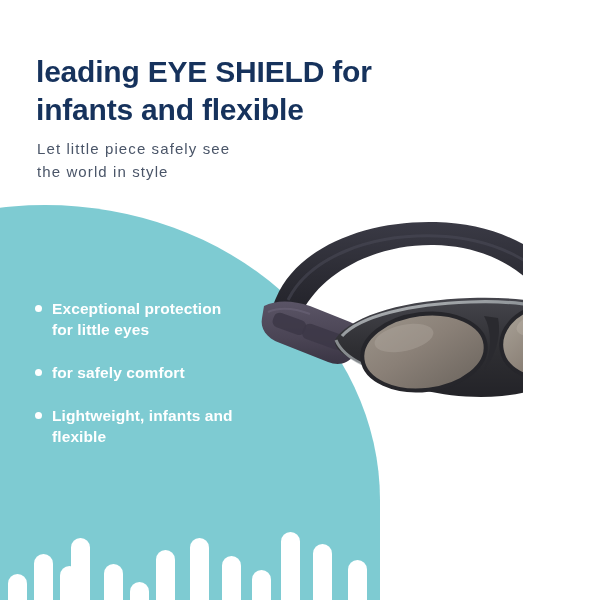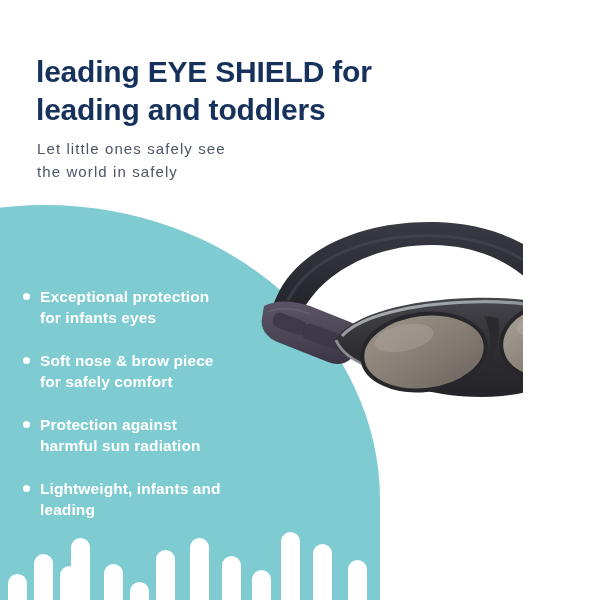--- a/index.html
+++ b/index.html
@@ -77,21 +77,21 @@
   }
   .subhead .sub-line { display: block; }
 
   
   .bullets {
     position: absolute;
     left: 18px;
     top: 286px;
     width: 250px;
     z-index: 6;
-    margin: 0;
+    margin: 12px;
     padding: 0;
     list-style: none;
   }
   .bullet-item {
     position: relative;
     padding-left: 22px;
     margin-bottom: 22px;
     color: #ffffff;
     font-size: 15.5px;
     line-height: 21px;
@@ -220,28 +220,27 @@
       <div class="bar" style="left: 190px; height: 70px; background: rgb(255, 255, 255);"></div>
       <div class="bar" style="left: 222px; height: 52px; background: rgb(255, 255, 255);"></div>
       <div class="bar" style="left: 252px; height: 38px; background: rgb(255, 255, 255);"></div>
       <div class="bar" style="left: 281px; height: 76px; background: rgb(255, 255, 255);"></div>
       <div class="bar" style="left: 313px; height: 64px; background: rgb(255, 255, 255);"></div>
       <div class="bar" style="left: 348px; height: 48px; background: rgb(255, 255, 255);"></div>
     </div>
 
   <h1 class="headline">
       <span class="hl-line">leading EYE SHIELD for</span>
-      <span class="hl-line">leading and toddlers</span>
+      <span class="hl-line">infants and flexible</span>
     </h1>
 
   <p class="subhead">
-      <span class="sub-line">Let little ones safely see</span>
-      <span class="sub-line">the world in safely</span>
+      <span class="sub-line">Let little piece safely see</span>
+      <span class="sub-line">the world in style</span>
     </p>
 
   <ul class="bullets">
-      <li class="bullet-item"><span class="bullet-dot"></span><span class="bullet-text"><span class="b-line">Exceptional protection</span><span class="b-line">for infants eyes</span></span></li>
-      <li class="bullet-item"><span class="bullet-dot"></span><span class="bullet-text"><span class="b-line">Soft nose &amp; brow piece</span><span class="b-line">for safely comfort</span></span></li>
-      <li class="bullet-item"><span class="bullet-dot"></span><span class="bullet-text"><span class="b-line">Protection against</span><span class="b-line">harmful sun radiation</span></span></li>
-      <li class="bullet-item"><span class="bullet-dot"></span><span class="bullet-text"><span class="b-line">Lightweight, infants and</span><span class="b-line">leading</span></span></li>
+      <li class="bullet-item"><span class="bullet-dot"></span><span class="bullet-text"><span class="b-line">Exceptional protection</span><span class="b-line">for little eyes</span></span></li>
+      <li class="bullet-item"><span class="bullet-dot"></span><span class="bullet-text"><span class="b-line">for safely comfort</span></span></li>
+      <li class="bullet-item"><span class="bullet-dot"></span><span class="bullet-text"><span class="b-line">Lightweight, infants and</span><span class="b-line">flexible</span></span></li>
     </ul>
 
 </div>
 
 </body></html>

